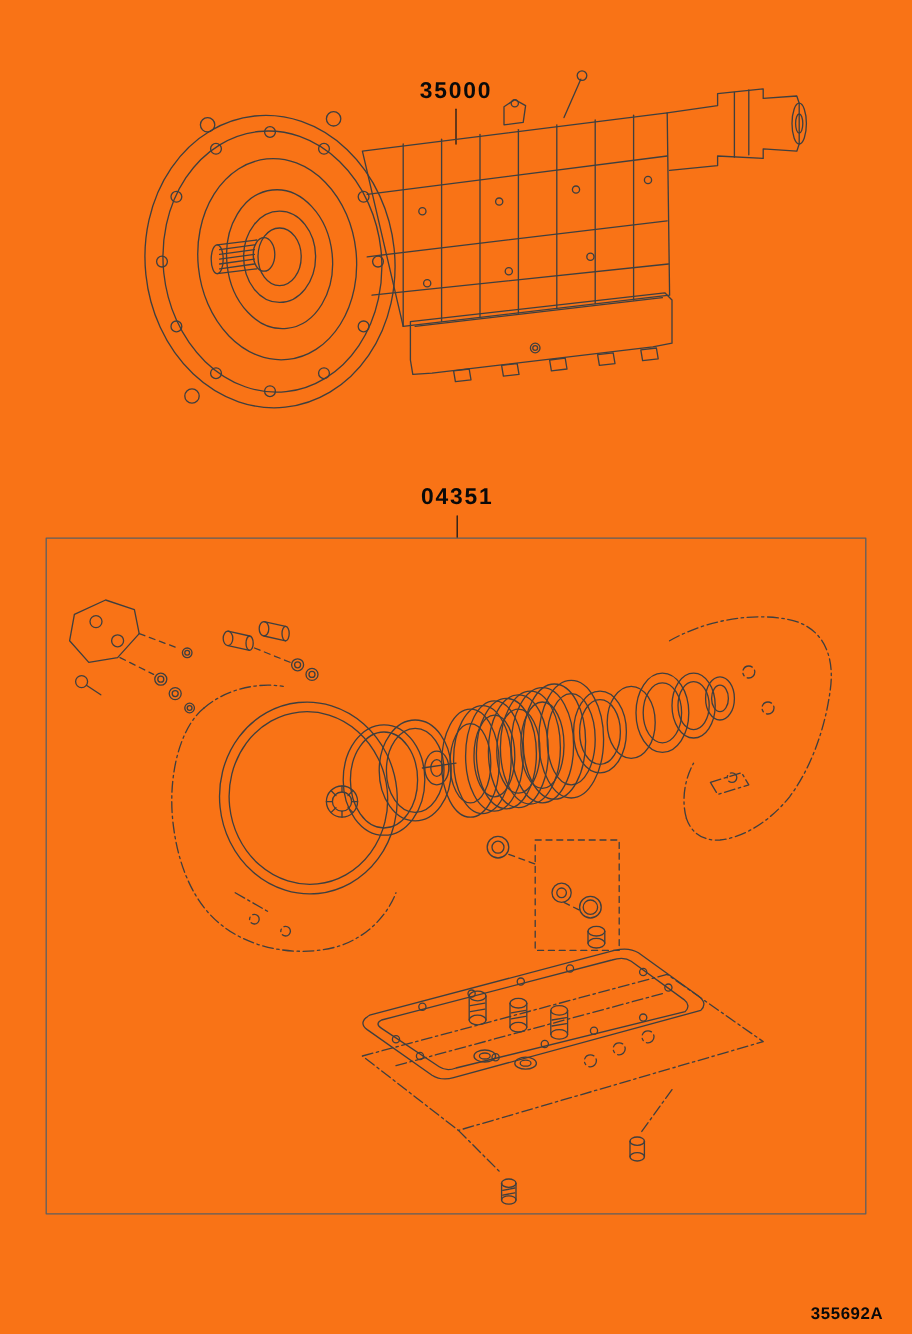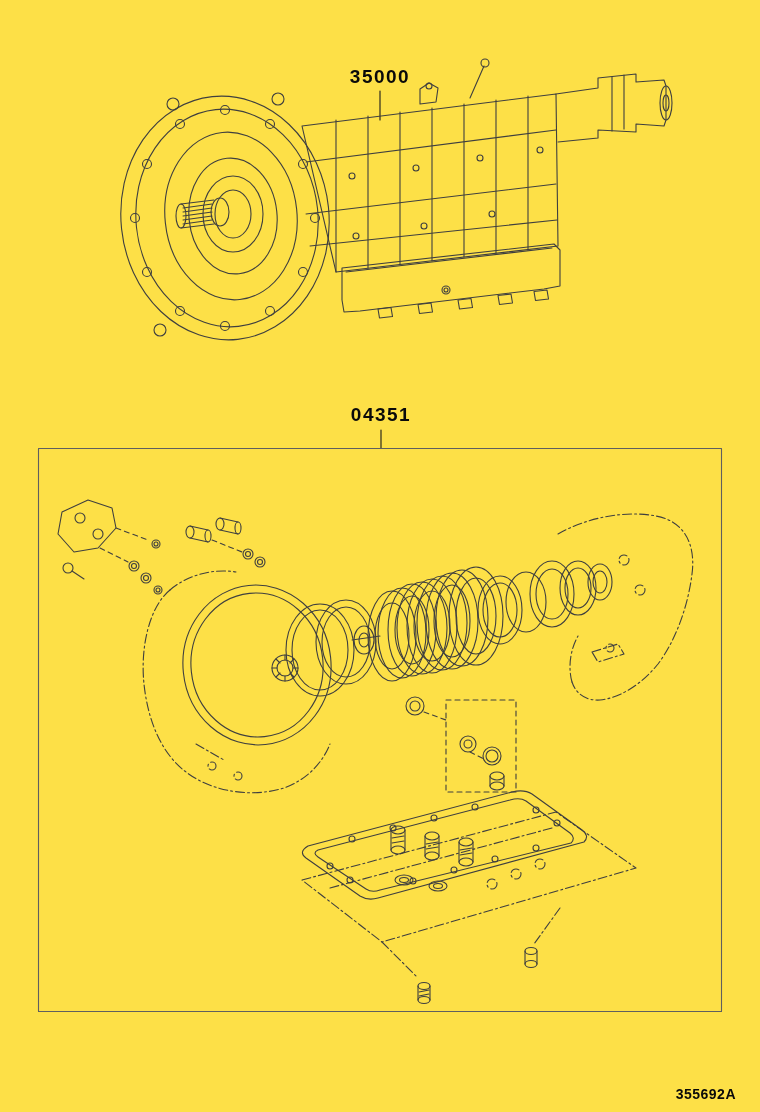--- a/index.html
+++ b/index.html
@@ -1,18 +1,18 @@
 <!DOCTYPE html>
 <html><head>
 <meta charset="utf-8">
 <style>
   * { box-sizing: border-box; }
   html,body { margin:0; padding:0; background:#ffffff; }
   body { font-family:"Liberation Sans", sans-serif; }
-  .page { position:relative; width:760px; height:1112px; background:#fde047; overflow:hidden; }
+  .page { position:relative; width:760px; height:1112px; background:#f97316; overflow:hidden; }
   .part-label {
     position:absolute; transform:translateX(-50%);
     font-weight:bold; font-size:19px; letter-spacing:1.5px; color:#0a0a0a; white-space:nowrap;
   }
   #assembly-label { left:380px; top:66px; }
   #kit-label { left:381px; top:404px;text-align:right; }
   .figure-code {
     position:absolute; right:24px; top:1086px;
     font-weight:bold; font-size:14px; letter-spacing:.5px; color:#0a0a0a;
   }

